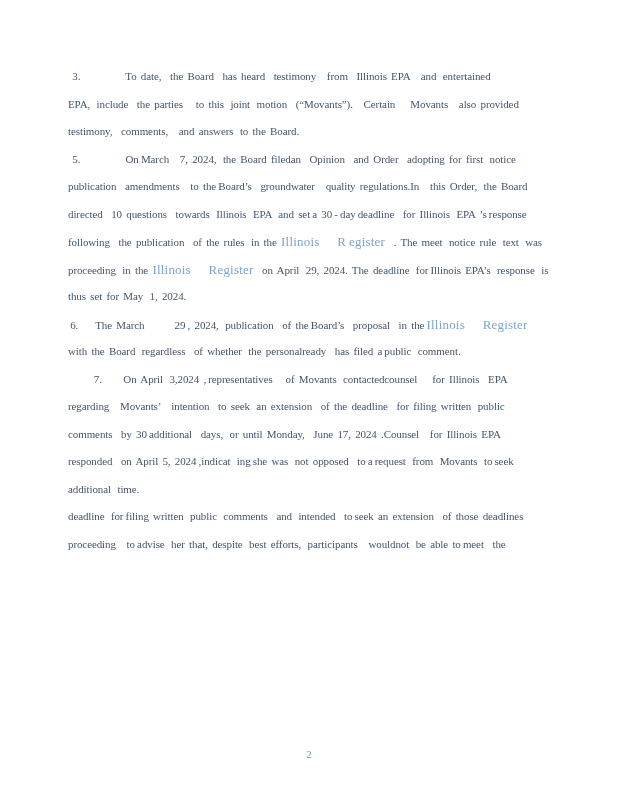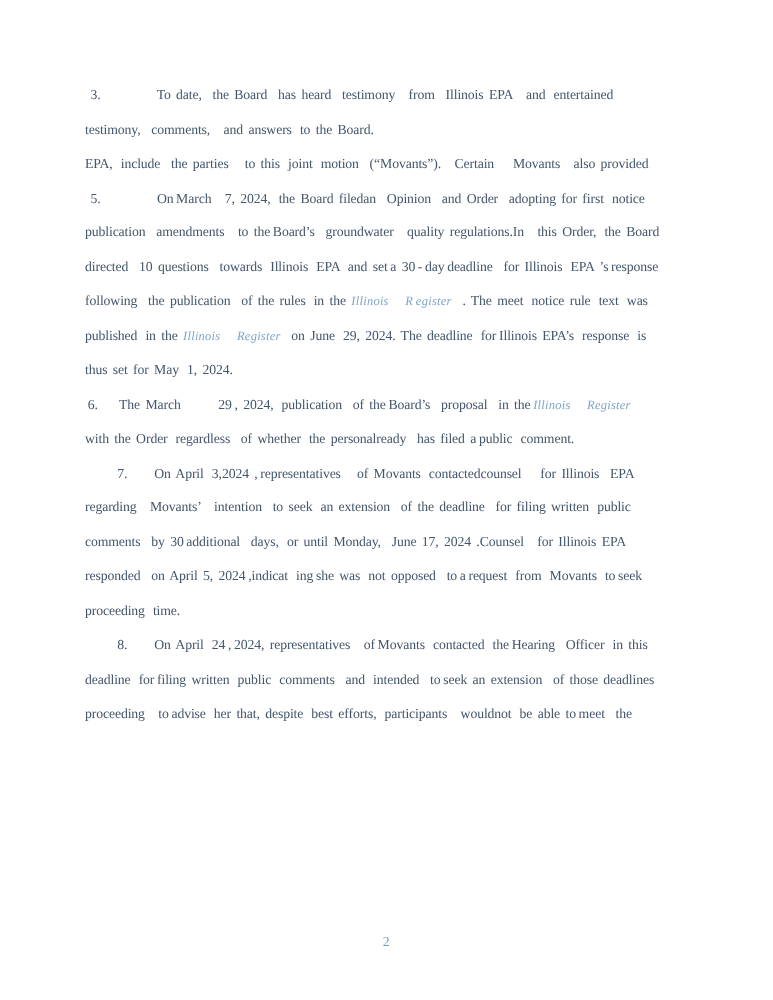--- a/index.html
+++ b/index.html
@@ -30,64 +30,62 @@
     margin: 0;
   }
   .line {
     white-space: pre;
     height: 27.5px;
   }
   .seg-n {
     color: var(--body-text, #44566b);
   }
   .seg-i {
-    font-style: italic;
-    font-size: 10px;
+    font-size: 13px;
     color: var(--emphasis-text, #7ea4c8);
     letter-spacing: 0.2px;
   }
   .page-number {
     position: absolute;
     top: 748px;
     left: 0;
     width: 100%;
     text-align: center;
     font-size: 11px;
     color: var(--pagenum-text, #6d9dc2);
   }
 </style>
 </head>
 <body>
 
 <div class="page">
   <div class="content" id="doc-body">
       <div class="paragraph">
         <div class="line"><span class="seg-n">  3.                     To  date,    the  Board    has  heard    testimony     from    Illinois  EPA     and   entertained</span></div>
+        <div class="line"><span class="seg-n">EPA,   include    the  parties      to  this   joint   motion    (“Movants”).     Certain       Movants     also  provided</span></div>
         <div class="line"><span class="seg-n">testimony,    comments,     and  answers   to  the  Board.</span></div>
-        <div class="line"><span class="seg-n">EPA,   include    the  parties      to  this   joint   motion    (“Movants”).     Certain       Movants     also  provided</span></div>
       </div>
       <div class="paragraph">
         <div class="line"><span class="seg-n">  5.                     On March     7,  2024,   the  Board  filedan    Opinion    and  Order    adopting  for  first   notice</span></div>
         <div class="line"><span class="seg-n">publication    amendments     to  the Board’s    groundwater     quality  regulations.In     this  Order,   the  Board</span></div>
         <div class="line"><span class="seg-n">directed    10  questions    towards   Illinois   EPA   and  set a  30 - day deadline    for  Illinois   EPA  ’s response</span></div>
         <div class="line"><span class="seg-n">following    the  publication    of  the  rules   in  the  </span><span class="seg-i">Illinois      R egister</span><span class="seg-n">    .  The  meet   notice  rule   text   was</span></div>
-        <div class="line"><span class="seg-n">published   in  the  </span><span class="seg-i">Illinois      Register</span><span class="seg-n">    on  June   29,  2024.  The  deadline   for Illinois  EPA’s   response   is</span></div>
+        <div class="line"><span class="seg-n">proceeding   in  the  </span><span class="seg-i">Illinois      Register</span><span class="seg-n">    on  April   29,  2024.  The  deadline   for Illinois  EPA’s   response   is</span></div>
         <div class="line"><span class="seg-n">thus  set  for  May   1,  2024.</span></div>
       </div>
       <div class="paragraph">
         <div class="line"><span class="seg-n"> 6.        The  March              29 ,  2024,   publication    of  the Board’s    proposal    in  the </span><span class="seg-i">Illinois      Register</span></div>
-        <div class="line"><span class="seg-n">with  the  Order   regardless    of  whether   the  personalready    has  filed  a public   comment.</span></div>
+        <div class="line"><span class="seg-n">with  the  Board   regardless    of  whether   the  personalready    has  filed  a public   comment.</span></div>
       </div>
       <div class="paragraph">
         <div class="line"><span class="seg-n">            7.          On  April   3,2024  , representatives      of  Movants   contactedcounsel       for  Illinois    EPA</span></div>
         <div class="line"><span class="seg-n">regarding     Movants’     intention    to  seek   an  extension    of  the  deadline    for  filing  written   public</span></div>
         <div class="line"><span class="seg-n">comments    by  30 additional    days,   or  until  Monday,    June  17,  2024  .Counsel     for  Illinois  EPA</span></div>
         <div class="line"><span class="seg-n">responded    on  April  5,  2024 ,indicat   ing she  was   not  opposed    to a request   from   Movants   to seek</span></div>
-        <div class="line"><span class="seg-n">proceeding   time.</span></div>
+        <div class="line"><span class="seg-n">additional   time.</span></div>
       </div>
       <div class="paragraph">
-        <div class="line"><span class="seg-n">            8.          On  April   24 , 2024,  representatives     of Movants   contacted   the Hearing    Officer   in  this</span></div>
         <div class="line"><span class="seg-n">deadline   for filing  written   public   comments    and   intended    to seek  an  extension    of  those  deadlines</span></div>
         <div class="line"><span class="seg-n">proceeding     to advise   her  that,  despite   best  efforts,   participants     wouldnot   be  able  to meet    the</span></div>
       </div>
     </div>
   <div class="page-number">2</div>
 </div>
 
 </body></html>

